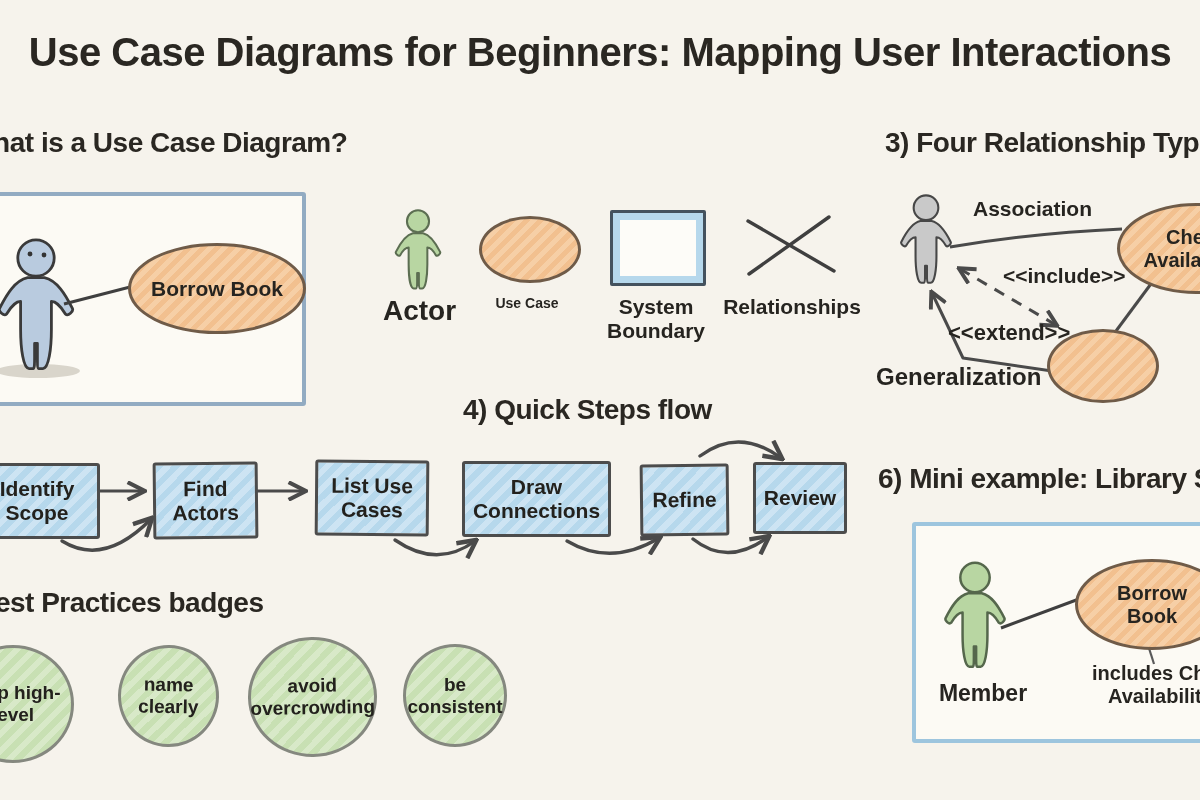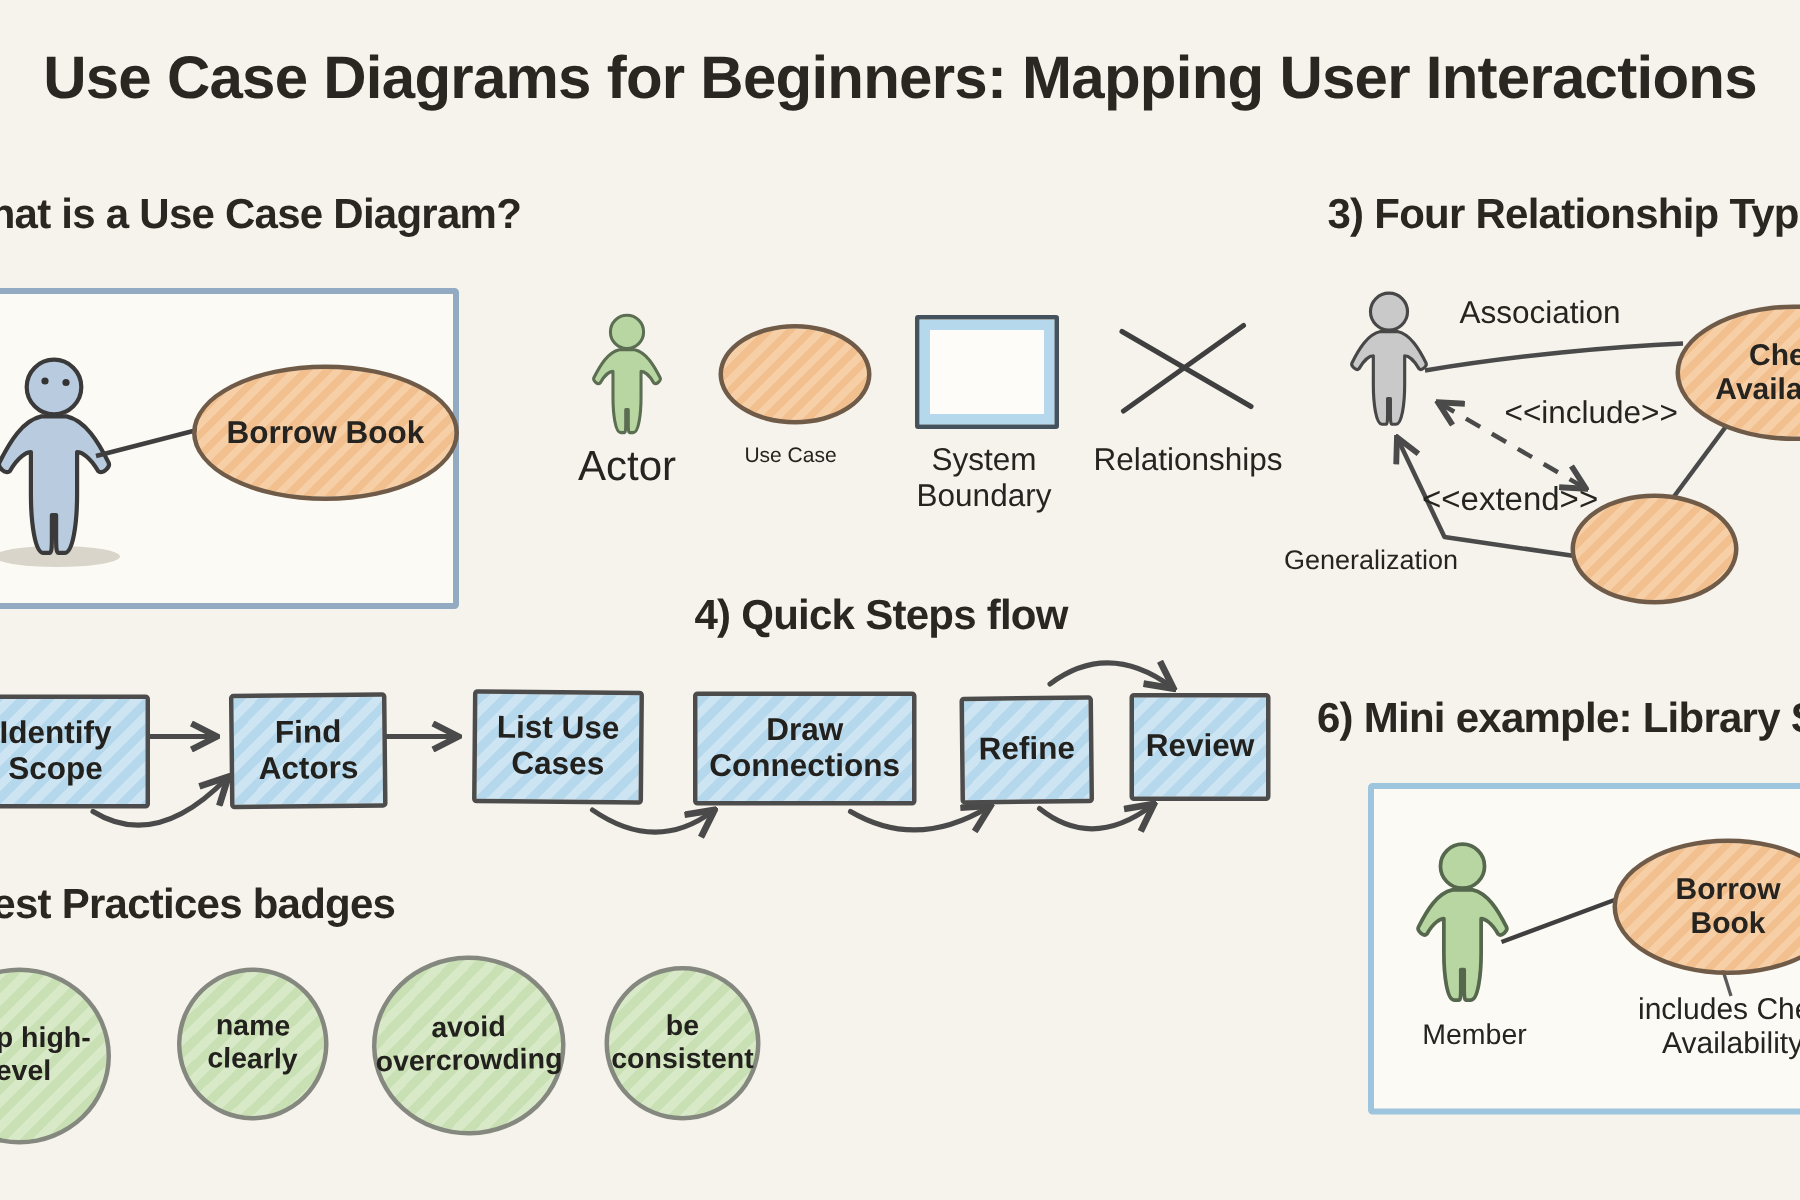--- a/index.html
+++ b/index.html
@@ -42,21 +42,21 @@
     font-size:21px;font-weight:bold;line-height:1.12;color:#23211d;
   }
   .badge{
     display:flex;align-items:center;justify-content:center;text-align:center;
     border-radius:50%;
     border:3px solid #85887f;
     background:repeating-linear-gradient(135deg,#c8e0b3 0 6px,#d8e9c8 6px 12px);
     font-size:19px;font-weight:bold;line-height:1.15;color:#23211d;
   }
   .lbl{
-    font-weight:normal;text-align:center;color:#262420;z-index:3;
+    font-weight:bold;text-align:center;color:#262420;z-index:3;
   }
   .boundary{
     border:3px solid #44525e;
     box-shadow:inset 0 0 0 7px #b6d8ec;
     background:#fdfcf8;border-radius:2px;
   }
 </style>
 </head>
 <body>
 
@@ -122,34 +122,34 @@
   <div class="abs uc z2" style="left:479px;top:216px;width:96px;height:61px"></div>
   <div class="abs boundary z2" style="left:610px;top:210px;width:90px;height:70px"></div>
   <div class="abs lbl" style="left:383px;top:295px;width:70px;font-size:28px">Actor</div>
   <div class="abs lbl" style="left:477px;top:295px;width:100px;font-size:14px">Use Case</div>
   <div class="abs lbl" style="left:600px;top:295px;width:112px;font-size:21px;line-height:1.15">System Boundary</div>
   <div class="abs lbl" style="left:722px;top:295px;width:140px;font-size:21px">Relationships</div>
 
   <div class="abs lbl" style="left:973px;top:197px;font-size:21px;white-space:nowrap">Association</div>
   <div class="abs lbl" style="left:1003px;top:264px;font-size:21px;white-space:nowrap">&lt;&lt;include&gt;&gt;</div>
   <div class="abs lbl" style="left:948px;top:320px;font-size:22px;white-space:nowrap">&lt;&lt;extend&gt;&gt;</div>
-  <div class="abs lbl" style="left:856px;top:363px;font-size:18px;white-space:nowrap">Generalization</div>
+  <div class="abs lbl" style="left:876px;top:363px;font-size:24px;white-space:nowrap">Generalization</div>
   <div class="abs uc z2" style="left:1117px;top:203px;width:152px;height:85px;font-size:20px;line-height:1.12">Check Availability</div>
   <div class="abs uc z2" style="left:1047px;top:329px;width:106px;height:68px"></div>
 
   <div class="abs flowbox z2" style="left:-26px;top:463px;width:120px;height:70px">Identify Scope</div>
   <div class="abs flowbox z2" style="left:153px;top:462px;width:99px;height:71px;transform:rotate(-0.6deg)">Find Actors</div>
   <div class="abs flowbox z2" style="left:315px;top:460px;width:108px;height:70px;transform:rotate(0.5deg)">List Use Cases</div>
   <div class="abs flowbox z2" style="left:462px;top:461px;width:143px;height:70px">Draw Connections</div>
   <div class="abs flowbox z2" style="left:640px;top:464px;width:83px;height:66px;transform:rotate(-0.6deg)">Refine</div>
   <div class="abs flowbox z2" style="left:753px;top:462px;width:88px;height:66px">Review</div>
 
   <div class="abs badge z2" style="left:-48px;top:645px;width:116px;height:112px">keep high-level</div>
   <div class="abs badge z2" style="left:118px;top:645px;width:95px;height:96px;transform:rotate(1deg)">name clearly</div>
   <div class="abs badge z2" style="left:248px;top:637px;width:123px;height:114px;transform:rotate(-1deg)">avoid overcrowding</div>
   <div class="abs badge z2" style="left:403px;top:644px;width:98px;height:97px">be consistent</div>
 
   <div class="abs uc z2" style="left:1075px;top:559px;width:124px;height:85px;padding:0 12px;font-size:20px">Borrow Book</div>
-  <div class="abs lbl" style="left:928px;top:680px;width:110px;font-size:19px">Member</div>
+  <div class="abs lbl" style="left:928px;top:680px;width:110px;font-size:23px">Member</div>
   <div class="abs lbl z3" style="left:1092px;top:662px;font-size:20px;white-space:nowrap">includes Check</div>
   <div class="abs lbl z3" style="left:1108px;top:685px;font-size:20px;white-space:nowrap">Availability</div>
 
 </div>
 
 </body></html>

